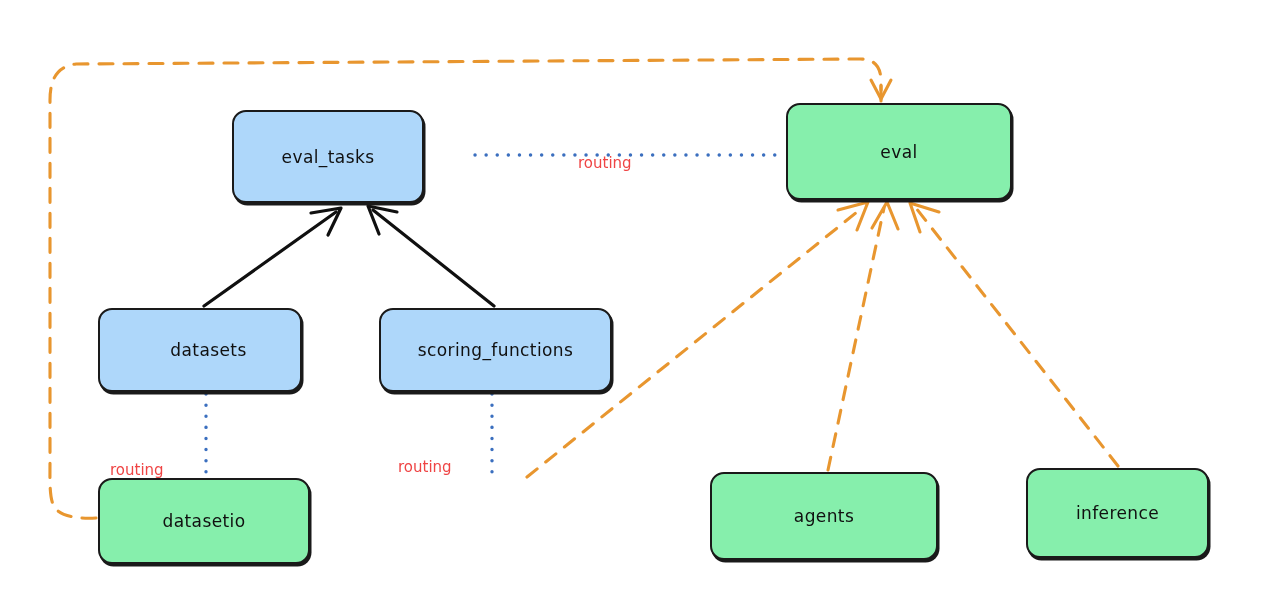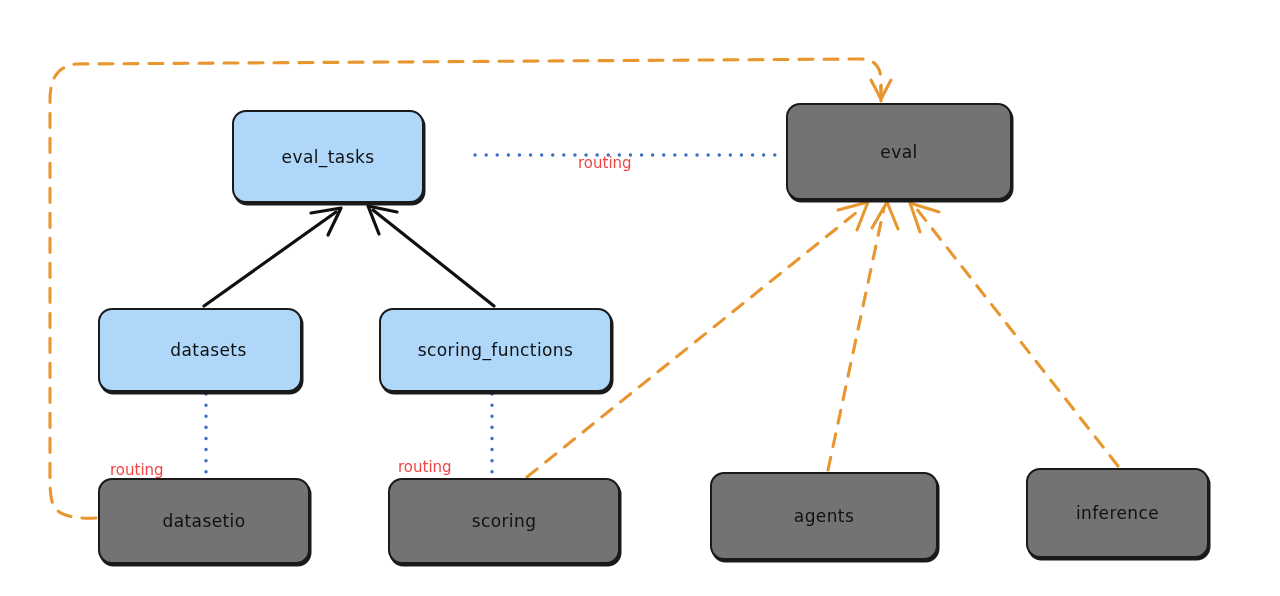--- a/index.html
+++ b/index.html
@@ -37,21 +37,21 @@
   }
   .node-label {
     font-family: "DejaVu Sans", sans-serif;
     font-size: 17px;
     color: #101010;
     letter-spacing: 0.4px;
     white-space: nowrap;
     text-align: center;
   }
   .node.blue { background: #aed7fa; }
-  .node.green { background: #737373; }
+  .node.green { background: #86efac; }
   .edge-label {
     position: absolute;
     font-family: "DejaVu Sans", sans-serif;
     font-size: 15px;
     color: #ef4444;
     white-space: nowrap;
     z-index: 4;
     margin-top: 36px;
   }
 </style>
@@ -120,23 +120,20 @@
   </div>
 
   <div class="node blue" id="node-scoring_functions" style="left:379px; top:308px; width:233px; height:84px;">
     <span class="node-label">scoring_functions</span>
   </div>
 
   <div class="node green" id="node-datasetio" style="left:98px; top:478px; width:212px; height:86px;">
     <span class="node-label">datasetio</span>
   </div>
 
-  <div class="node green" id="node-scoring" style="left:388px; top:478px; width:232px; height:86px;">
-    <span class="node-label">scoring</span>
-  </div>
 
   <div class="node green" id="node-agents" style="left:710px; top:472px; width:228px; height:88px;">
     <span class="node-label">agents</span>
   </div>
 
   <div class="node green" id="node-inference" style="left:1026px; top:468px; width:183px; height:90px;">
     <span class="node-label">inference</span>
   </div>
 
   <span class="edge-label" style="left:578px; top:118px;">routing</span>

